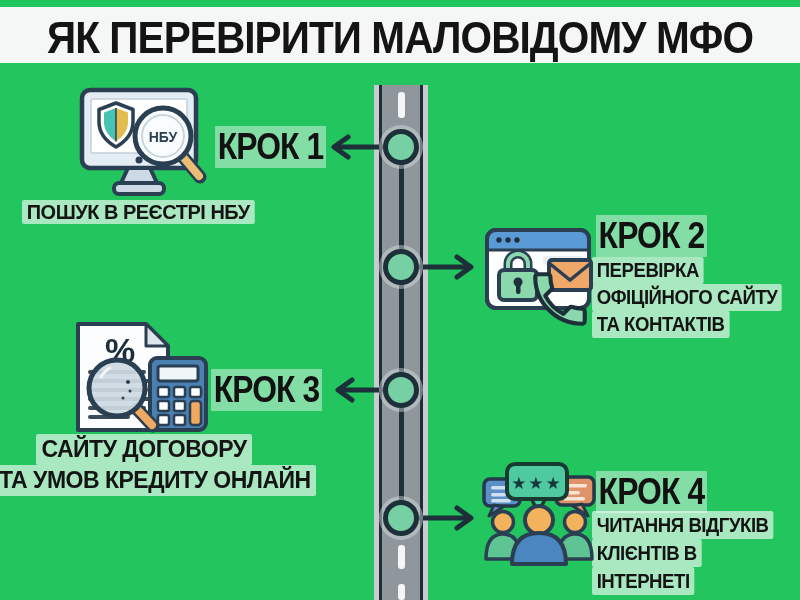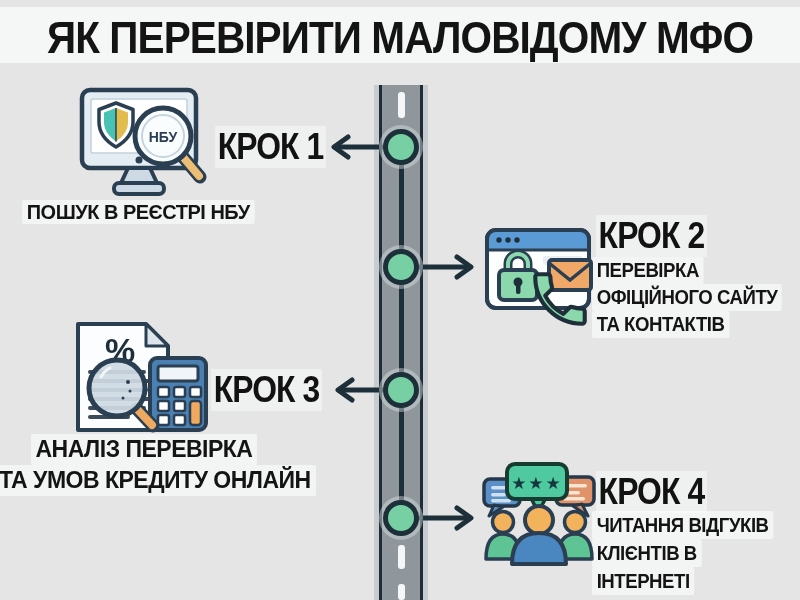--- a/index.html
+++ b/index.html
@@ -1,18 +1,18 @@
 <!DOCTYPE html>
 <html><head>
 <meta charset="utf-8">
 <style>
   html,body{margin:0;padding:0;}
   .canvas{
     position:relative;width:800px;height:600px;overflow:hidden;
-    background:#e5e5e5;
+    background:#22c55e;
     font-family:"Liberation Sans","DejaVu Sans",sans-serif;
   }
   .title-band{position:absolute;left:0;top:7px;width:100%;height:56px;background:#f5f7f7;}
   .title{
     position:absolute;left:0;top:12px;width:100%;text-align:center;
     font-size:45px;font-weight:700;letter-spacing:-1px;color:#141414;
     transform:scaleX(0.9);white-space:nowrap;
   }
   
   .road{position:absolute;left:374px;top:85px;width:54px;height:515px;background:#c7ccd0;}
@@ -100,21 +100,21 @@
 
   <div class="caption" id="cap1">
     <div><span class="hl">ПОШУК В РЕЄСТРІ НБУ</span></div>
   </div>
   <div class="caption" id="cap2">
     <div><span class="hl">ПЕРЕВІРКА</span></div>
     <div><span class="hl">ОФІЦІЙНОГО САЙТУ</span></div>
     <div><span class="hl">ТА КОНТАКТІВ</span></div>
   </div>
   <div class="caption" id="cap3">
-    <div><span class="hl">АНАЛІЗ ПЕРЕВІРКА</span></div>
+    <div><span class="hl">САЙТУ ДОГОВОРУ</span></div>
     <div><span class="hl">ТА УМОВ КРЕДИТУ ОНЛАЙН</span></div>
   </div>
   <div class="caption" id="cap4">
     <div><span class="hl">ЧИТАННЯ ВІДГУКІВ</span></div>
     <div><span class="hl">КЛІЄНТІВ В</span></div>
     <div><span class="hl">ІНТЕРНЕТІ</span></div>
   </div>
 
   <svg class="icon" id="icon1" width="138" height="114" viewBox="0 0 138 114">
     <rect x="12" y="4" width="114" height="78" rx="8" fill="#e4edf4" stroke="#2b3f52" stroke-width="4.5"></rect>

